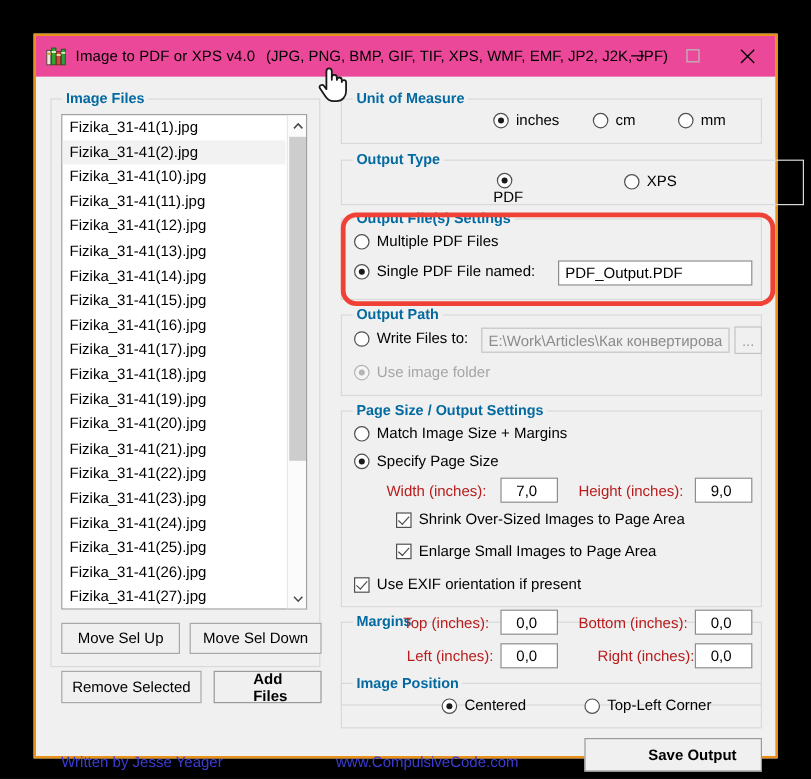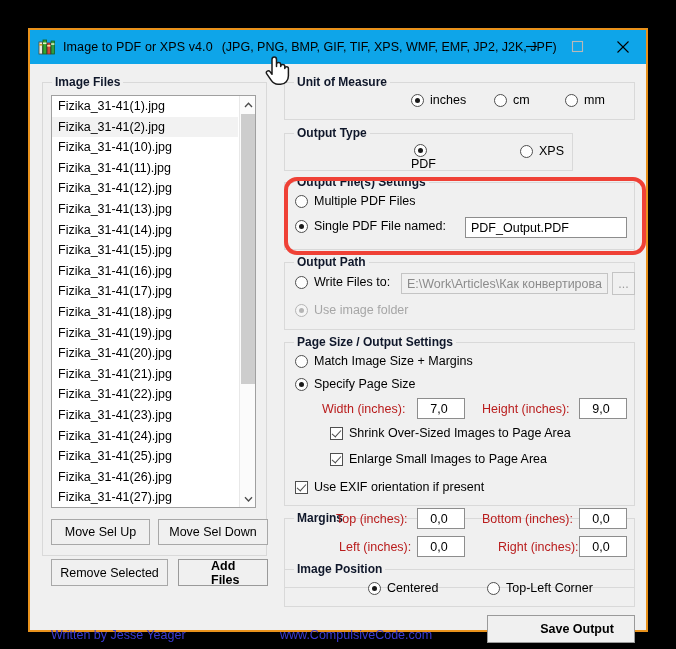--- a/index.html
+++ b/index.html
@@ -25,21 +25,21 @@
     height: 604px;
     border: 2px solid #e8921c;
     background: #f0f0f0;
     box-sizing: border-box;
   }
 
   
   #title-bar {
     position: relative;
     height: 34px;
-    background: #0ea5e9;
+    background: #ec4899;
     display: flex;
     align-items: center;
     box-sizing: border-box;
   }
   #app-icon {
     width: 18px;
     height: 18px;
     margin-left: 8px;
     margin-right: 7px;
     flex: 0 0 auto;
@@ -87,21 +87,21 @@
     box-sizing: border-box;
   }
   .group-title {
     position: absolute;
     top: -8px;
     left: 9px;
     background: #f0f0f0;
     padding: 0 3px;
     font-weight: bold;
     font-size: 12px;
-    color: #0f172a;
+    color: #0369a1;
     white-space: nowrap;
   }
 
   
   #image-list-box {
     position: absolute;
     left: 21px;
     top: 31px;
     width: 205px;
     height: 413px;
@@ -395,21 +395,21 @@
     </div>
     <div class="radio-row" style="left:464px; top:29px;">
       <span class="radio"></span>
       <span class="radio-label">cm</span>
     </div>
     <div class="radio-row" style="left:535px; top:29px;">
       <span class="radio"></span>
       <span class="radio-label">mm</span>
     </div>
 
-    <div class="group" style="left:254px; top:69px; width:289px; height:38px;">
+    <div class="group" style="left:254px; top:69px; width:386px; height:38px;">
       <span class="group-title">Output Type</span>
     </div>
     <div class="radio-row" style="left:381px; top:80px;flex-direction:column;">
       <span class="radio checked"></span>
       <span class="radio-label">PDF</span>
     </div>
     <div class="radio-row" style="left:490px; top:80px;">
       <span class="radio"></span>
       <span class="radio-label">XPS</span>
     </div>

